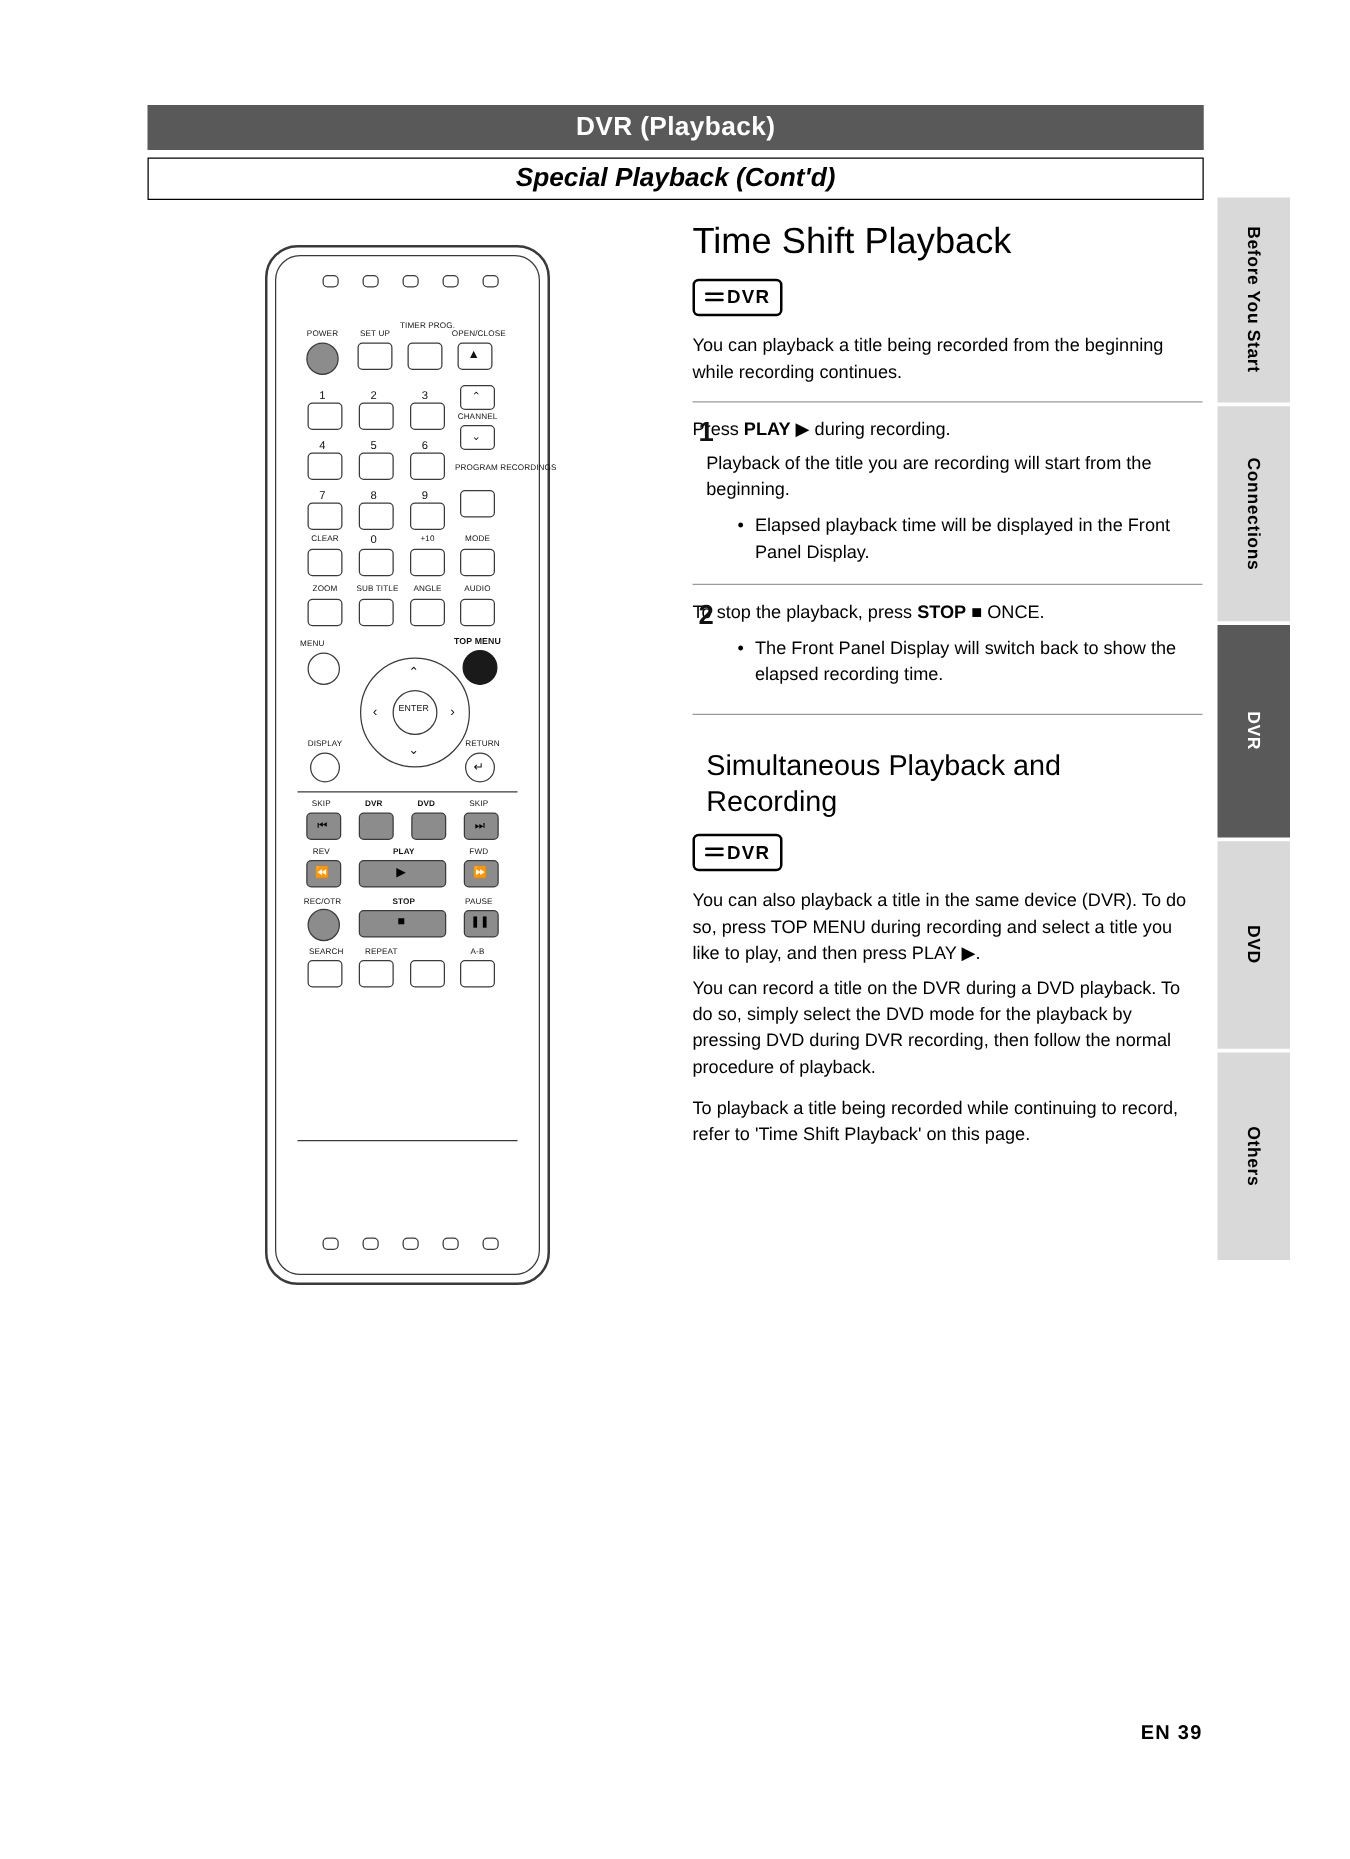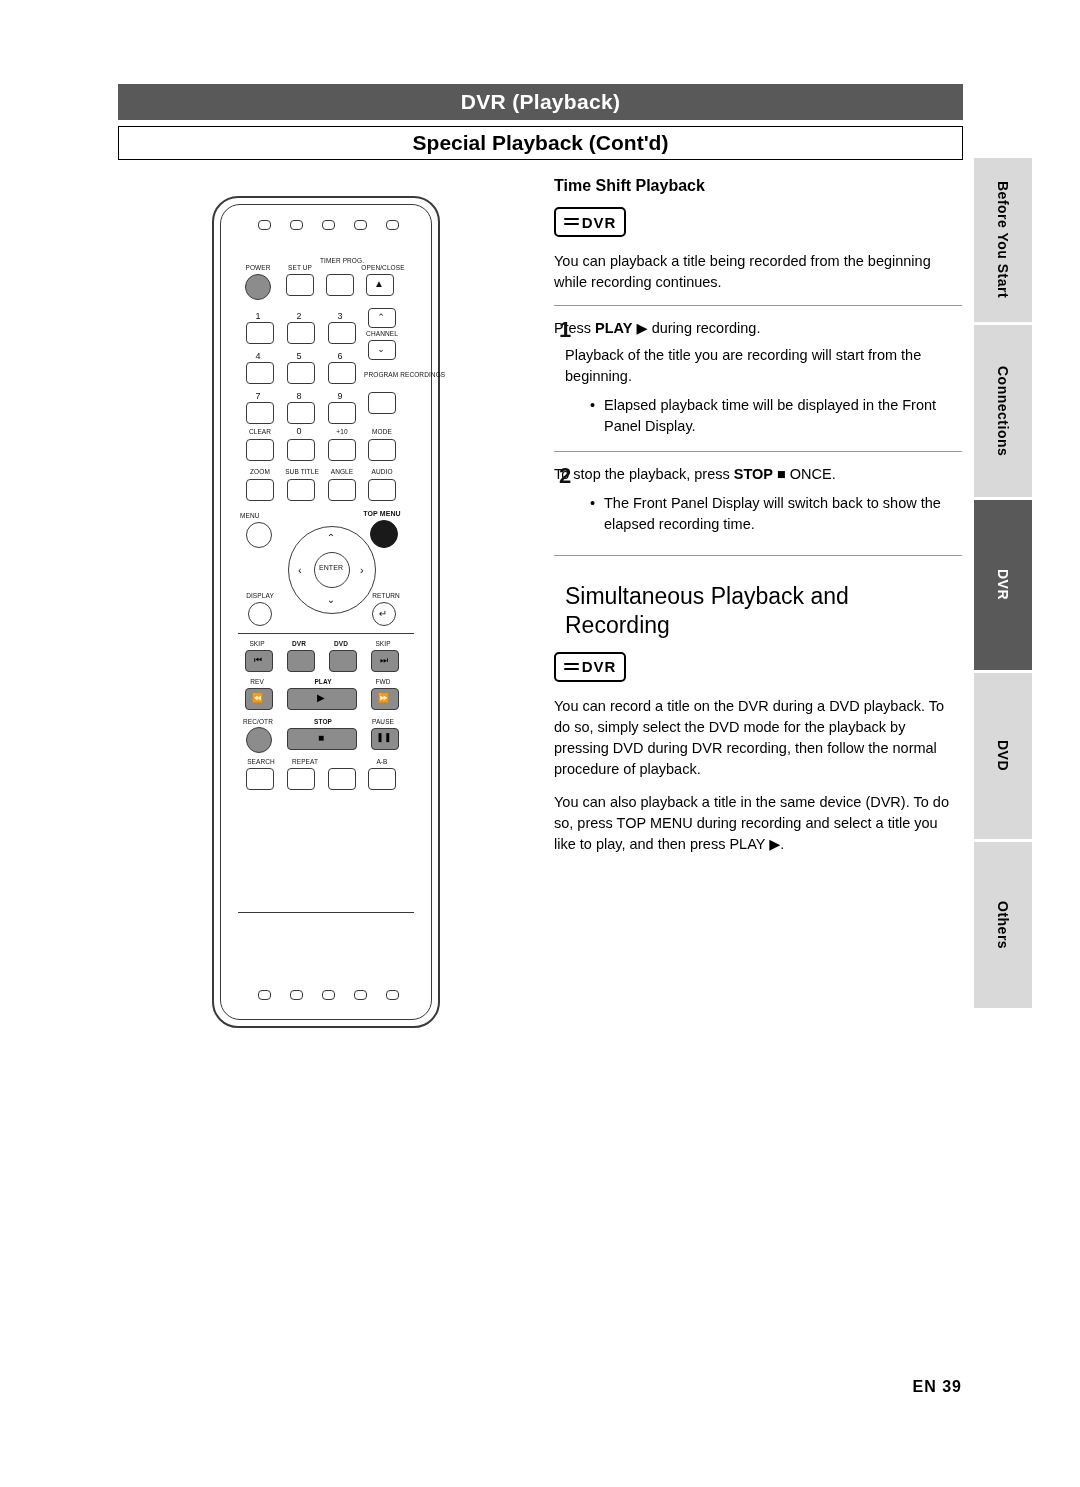--- a/index.html
+++ b/index.html
@@ -42,20 +42,21 @@
     height: 32px;
     border: 1px solid #000000;
     display: flex;
     align-items: center;
     justify-content: center;
     background: #ffffff;
   }
   .subheader .title {
     font-size: 21px;
     font-weight: bold;
+    font-style: italic;
   }
 
   
   .side-tabs {
     position: absolute;
     left: 974px;
     top: 158px;
     width: 58px;
   }
   .side-tab {
@@ -75,22 +76,22 @@
   .tab-dark { background: #595959; color: #ffffff; }
 
   
   .content {
     position: absolute;
     left: 554px;
     top: 176px;
     width: 408px;
   }
   h2.sec-title {
-    font-size: 16px;
-    font-weight: bold;
+    font-size: 29px;
+    font-weight: normal;
     margin: 0;
     line-height: 1.2;
   }
   .dvr-badge {
     margin-top: 12px;
     margin-bottom: 14px;
     width: 68px;
     height: 26px;
     border: 2px solid #000;
     border-radius: 5px;
@@ -453,19 +454,20 @@
   <h2 class="sec-title2" style="margin-top:26px">Simultaneous Playback and Recording</h2>
 
   <div class="dvr-badge">
     <span class="disc">
         <span class="l1"></span>
         <span class="l2"></span>
       </span>
     <span class="txt">DVR</span>
   </div>
 
+  <p class="body" style="margin-bottom:6px">You can also playback a title in the same device (DVR). To do so, press TOP MENU during recording and select a title you like to play, and then press PLAY ▶.</p>
   <p class="body">You can record a title on the DVR during a DVD playback. To do so, simply select the DVD mode for the playback by pressing DVD during DVR recording, then follow the normal procedure of playback.</p>
-  <p class="body" style="margin-bottom:6px">You can also playback a title in the same device (DVR). To do so, press TOP MENU during recording and select a title you like to play, and then press PLAY ▶.</p>
+  <p class="body">To playback a title being recorded while continuing to record, refer to 'Time Shift Playback' on this page.</p>
 </div>
 
 <div class="footer">
   <div class="pg">EN   39</div>
 </div>
 
 </body></html>

